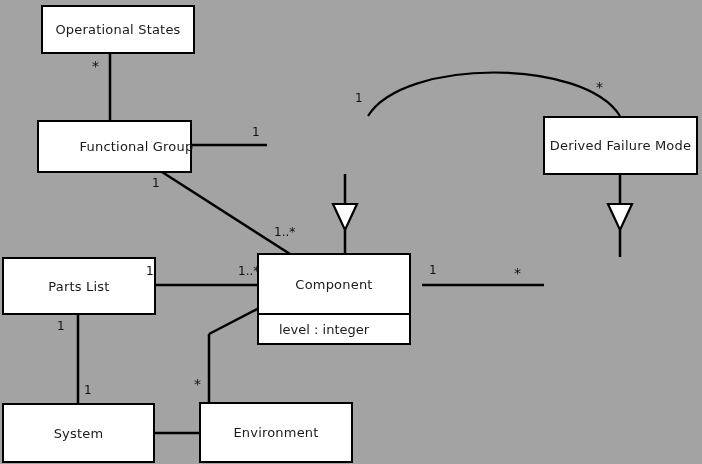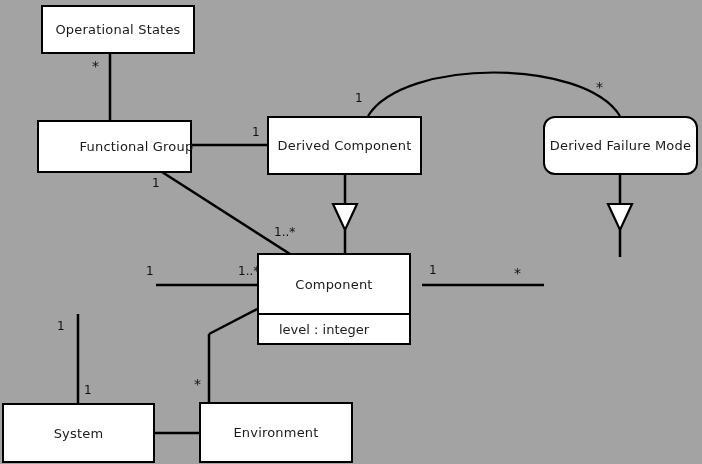--- a/index.html
+++ b/index.html
@@ -98,28 +98,28 @@
   </svg>
 
   <div class="uml-class" style="left:41px; top:5px; width:154px; height:49px;">
     <div class="uml-name">Operational States</div>
   </div>
 
   <div class="uml-class" style="left:37px; top:120px; width:155px; height:53px;padding-left:44px;">
     <div class="uml-name">Functional Group</div>
   </div>
 
-  <div class="uml-class" style="left:267px; top:116px; width:155px; height:59px;">
-    <div class="uml-name">Derived Component</div>
-  </div>
 
-  <div class="uml-class" style="left:543px; top:116px; width:155px; height:59px;border-radius:12px;">
+  <div class="uml-class" style="left:543px; top:116px; width:155px; height:59px;">
     <div class="uml-name">Derived Failure Mode</div>
   </div>
 
+  <div class="uml-class" style="left:2px; top:257px; width:154px; height:58px;">
+    <div class="uml-name">Parts List</div>
+  </div>
 
   <div class="uml-class" style="left:257px; top:253px; width:154px; height:92px;">
     <div class="uml-name">Component</div>
     <div class="uml-attrs">level : integer</div>
   </div>
 
 
   <div class="uml-class" style="left:199px; top:402px; width:154px; height:61px;">
     <div class="uml-name">Environment</div>
   </div>

